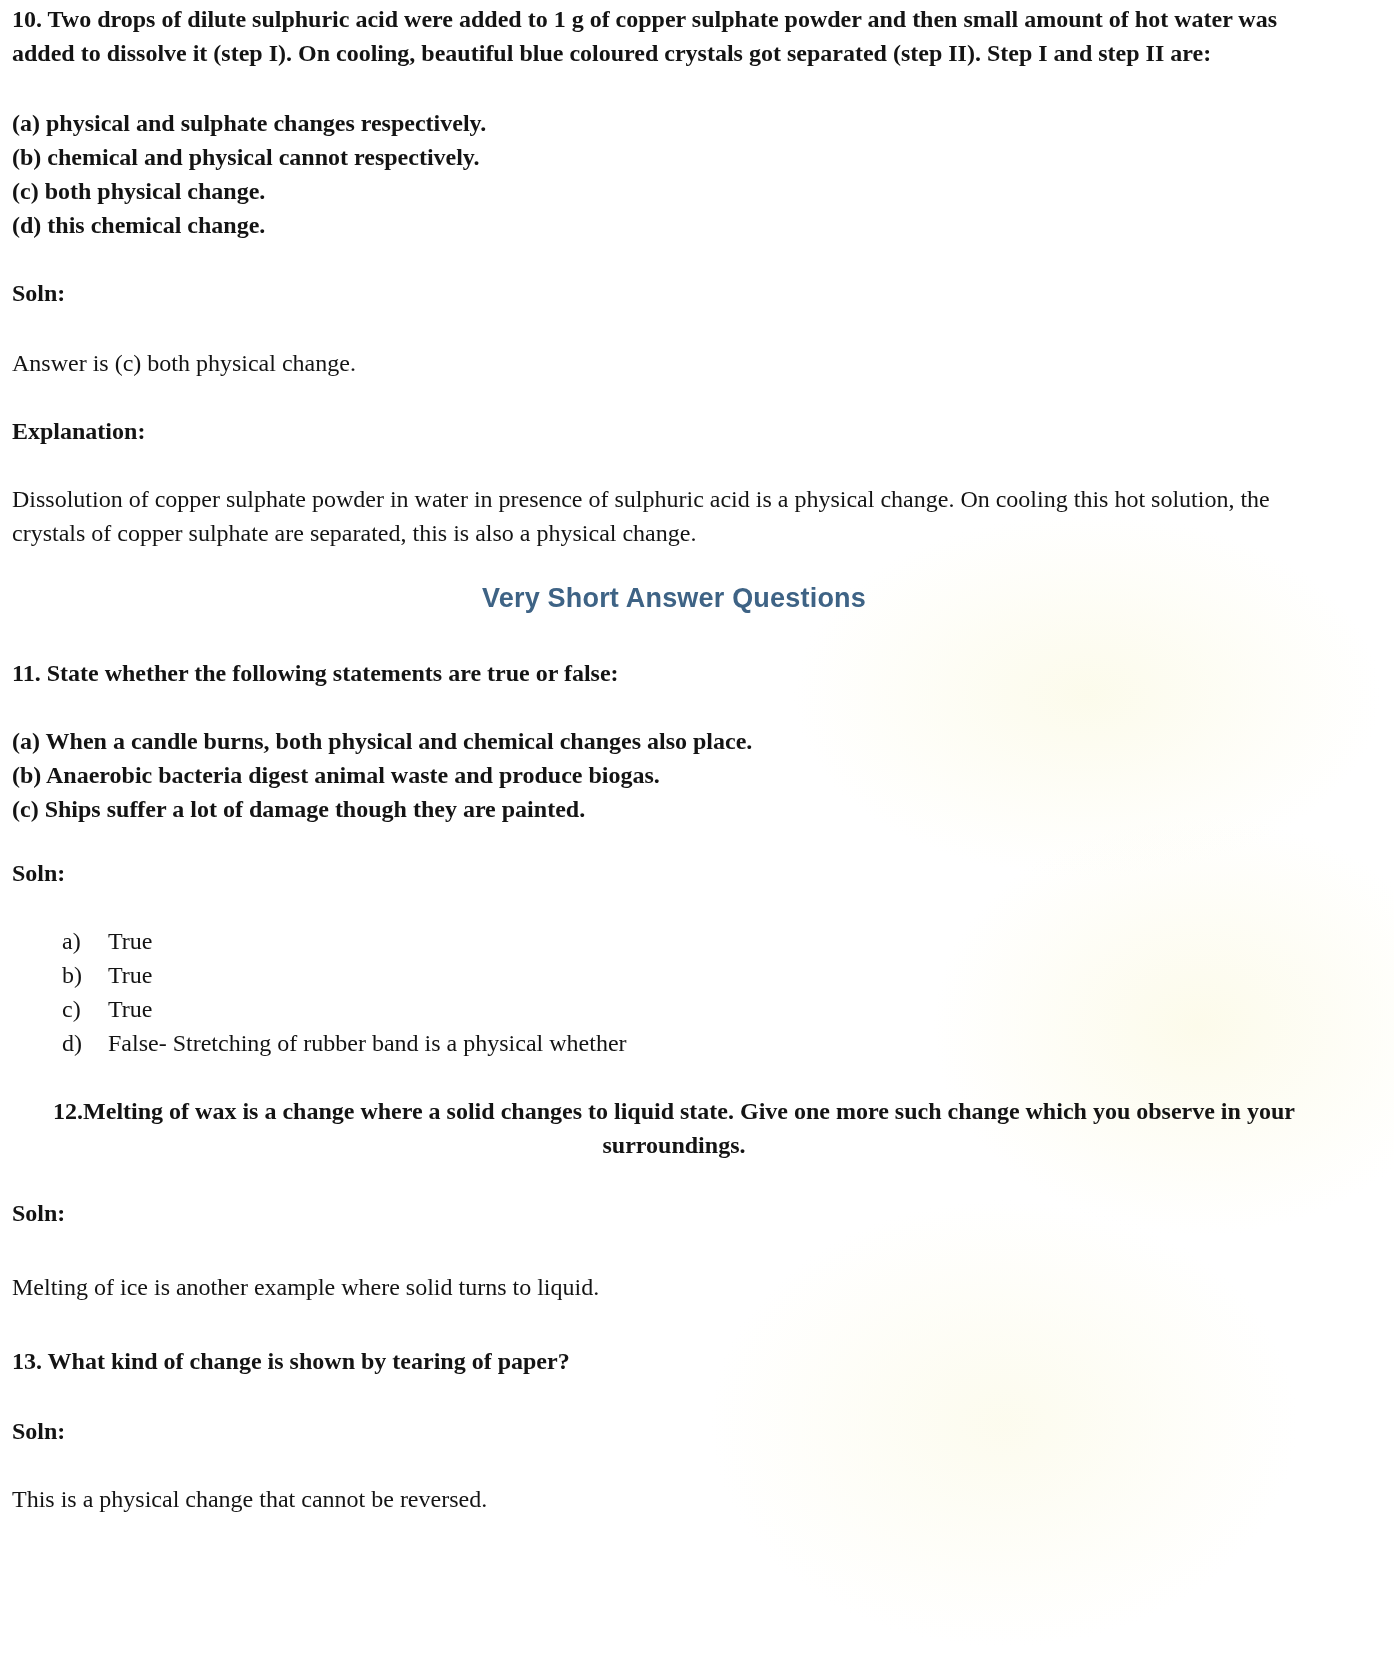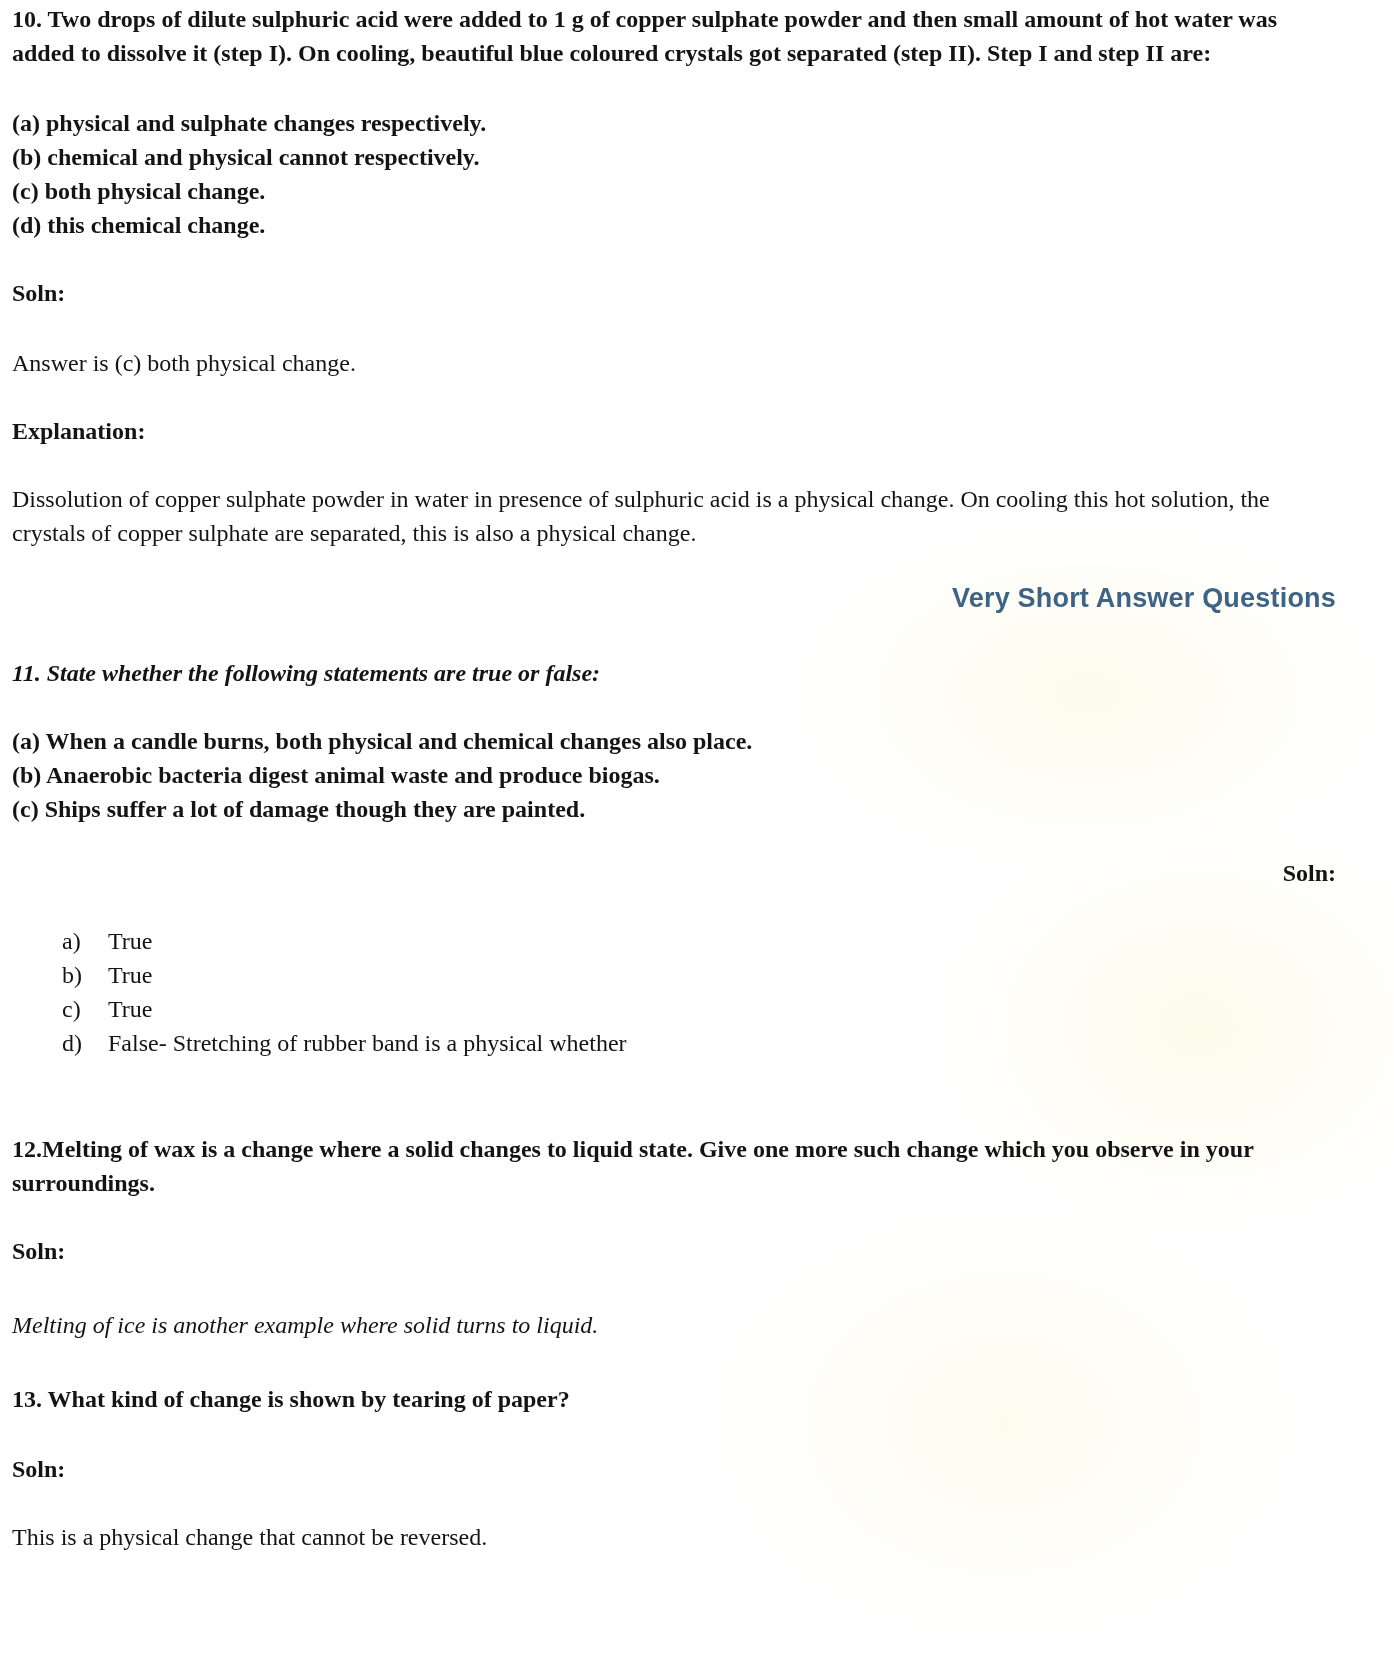--- a/index.html
+++ b/index.html
@@ -43,25 +43,25 @@
     display: flex;
     font-size: 24px;
     line-height: 34px;
   }
   .answer-marker {
     width: 46px;
     flex: 0 0 46px;
   }
   
   .mt26 { margin-top: 40px; }
-  .mt30 { margin-top: 30px; text-align: right; }
+  .mt30 { margin-top: 30px; }
   .mt34 { margin-top: 34px; }
   .mt36 { margin-top: 36px; }
-  .mt40 { margin-top: 40px; font-style: italic; }
-  .mt62 { margin-top: 72px; }
+  .mt40 { margin-top: 40px; }
+  .mt62 { margin-top: 34px; text-align: center; }
 </style>
 </head>
 <body>
 
 <div class="page">
 
   <p class="bold">10. Two drops of dilute sulphuric acid were added to 1 g of copper sulphate powder and then small amount of hot water was added to dissolve it (step I). On cooling, beautiful blue coloured crystals got separated (step II). Step I and step II are:</p>
 
   <div class="mt36">
     <p class="bold">(a) physical and sulphate changes respectively.</p>

